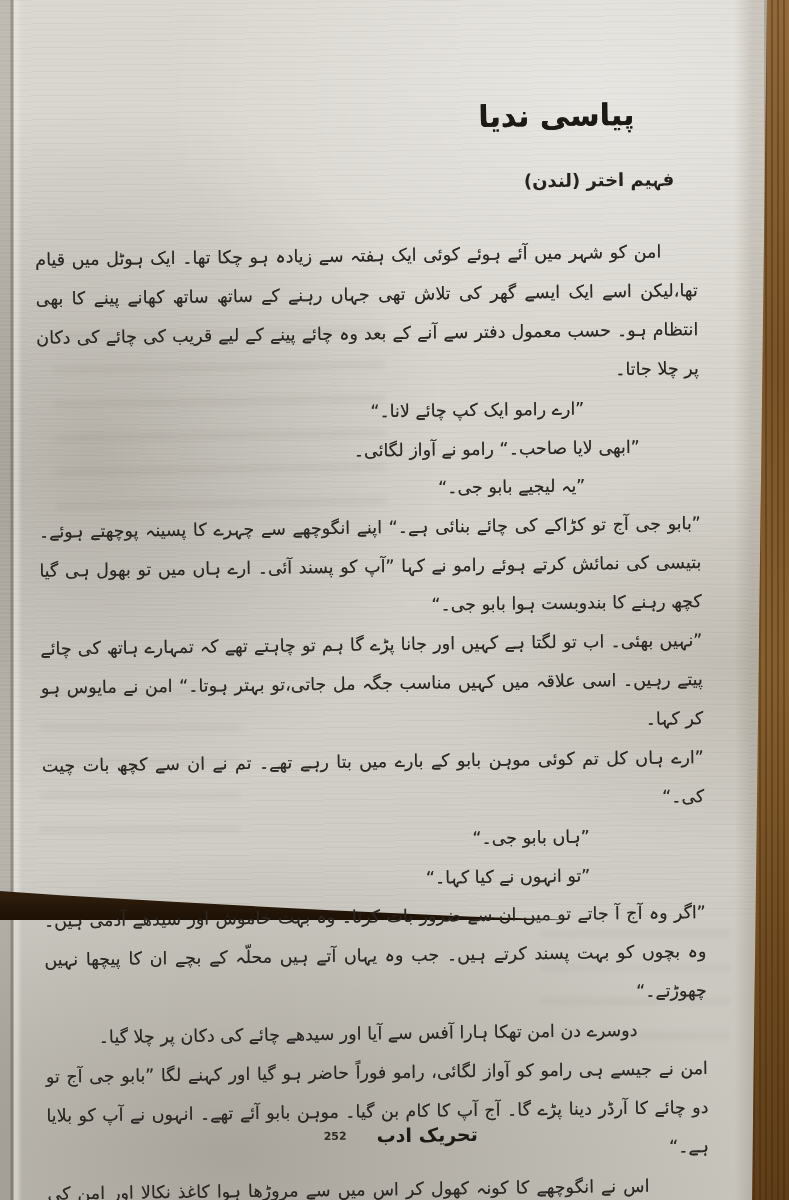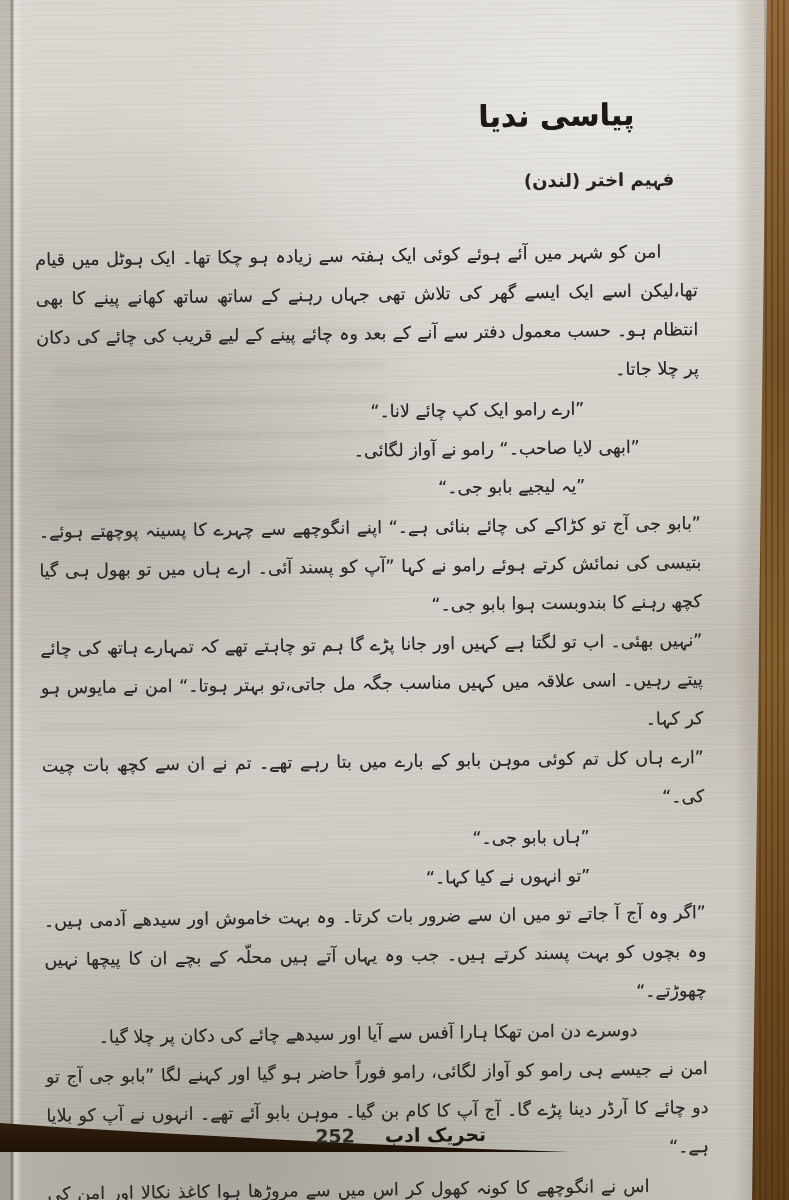--- a/index.html
+++ b/index.html
@@ -1,21 +1,21 @@
 <!DOCTYPE html>
 <html lang="ur"><head>
 <meta charset="utf-8">
 <style>
   html,body{margin:0;padding:0;}
   body{
     width:789px;height:1200px;overflow:hidden;
     font-family:"DejaVu Sans",sans-serif;
     background:#241709;
   }
-  .photo{position:relative;width:789px;height:1152px;background:#2c1c0c;}
+  .photo{position:relative;width:789px;height:920px;background:#2c1c0c;}
 
   
   .paper{
     position:absolute;left:0;top:0;width:768px;height:1200px;
     background:
       
       linear-gradient(90deg, rgba(120,112,100,.28) 0 10px, rgba(70,62,52,.45) 11px 13px, rgba(235,233,228,.5) 14px 17px, transparent 22px),
       
       linear-gradient(270deg, rgba(95,82,62,.40) 0 4px, rgba(120,108,88,.22) 4px 16px, transparent 34px),
       
@@ -83,21 +83,21 @@
   .body p{margin:0;padding:0;}
   .ind36{text-indent:36px;}
   .ind60{text-indent:60px;}
   .ind70{text-indent:70px;}
   .ind115{text-indent:115px;}
   .footer{
     position:absolute;top:1124px;left:296px;width:196px;
     display:flex;flex-direction:row;align-items:center;justify-content:center;gap:30px;
     direction:ltr;
   }
-  .footer .pageno{font-size:19px;font-weight:bold;color:#2e2a25;}
+  .footer .pageno{font-size:11px;font-weight:bold;color:#2e2a25;}
   .footer .pub{font-size:19px;font-weight:bold;color:#1d1a16;letter-spacing:.5px;}
 </style>
 </head>
 <body>
 
 <div class="photo">
 
   <div class="paper"></div>
   <div class="grain"></div>
   <div class="ghost g1"></div>

